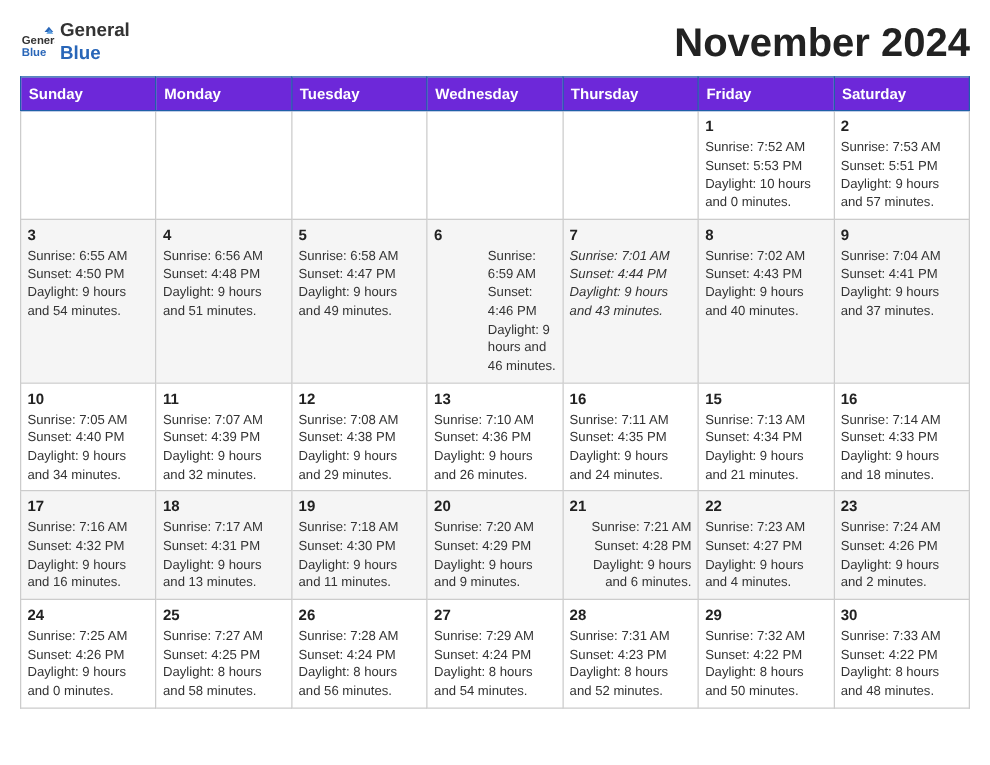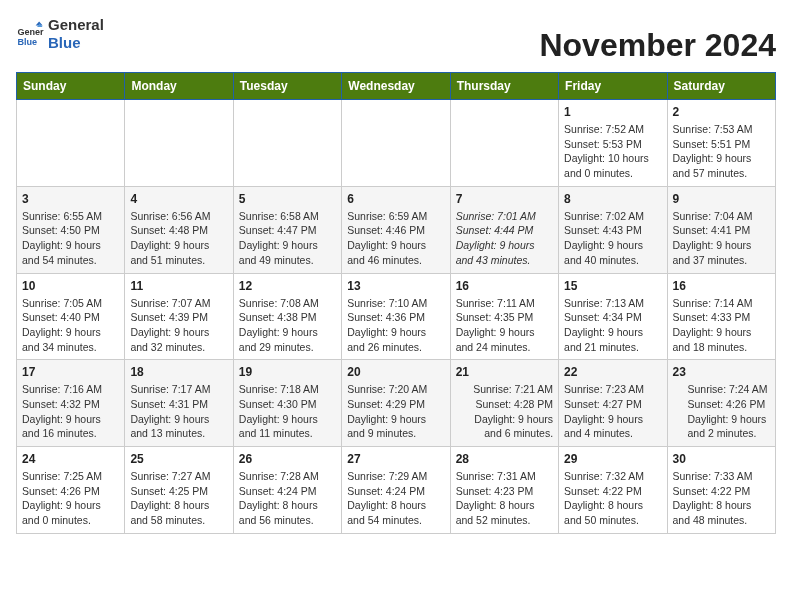--- a/index.html
+++ b/index.html
@@ -20,39 +20,38 @@
       display: flex;
       align-items: center;
       gap: 4px;
     }
     .logo-icon {
       width: 28px;
       height: 28px;
     }
     .title-area {
       text-align: right;
-      margin-top: 11px;
     }
     .month-title {
       font-size: 32px;
       font-weight: bold;
       color: #222;
     }
     .location {
       font-size: 15px;
       color: #444;
       margin-top: 2px;
     }
     .calendar {
       width: 100%;
       border-collapse: collapse;
       font-size: 11px;
     }
     .calendar th {
-      background: #4d7c0f;
+      background: #6d28d9;
       color: #fff;
       text-align: left;
       padding: 6px 6px;
       font-size: 12px;
       font-weight: bold;
       border: 1px solid #2060a8;
     }
     .calendar td {
       border: 1px solid #ccc;
       vertical-align: top;
@@ -148,21 +147,21 @@
 Daylight: 9 hours and 51 minutes.</div>
         </td>
         <td>
           <div class="day-number">5</div>
           <div class="day-info" style="white-space: pre-line;">Sunrise: 6:58 AM
 Sunset: 4:47 PM
 Daylight: 9 hours and 49 minutes.</div>
         </td>
         <td>
           <div class="day-number">6</div>
-          <div class="day-info" style="white-space: pre-line;">Sunrise: 6:59 AM
+          <div class="day-info" style="white-space: pre-line; margin-left: 43px;">Sunrise: 6:59 AM
 Sunset: 4:46 PM
 Daylight: 9 hours and 46 minutes.</div>
         </td>
         <td>
           <div class="day-number">7</div>
           <div class="day-info" style="white-space: pre-line; font-style: italic;">Sunrise: 7:01 AM
 Sunset: 4:44 PM
 Daylight: 9 hours and 43 minutes.</div>
         </td>
         <td>
@@ -254,21 +253,21 @@
 Daylight: 9 hours and 6 minutes.</div>
         </td>
         <td>
           <div class="day-number">22</div>
           <div class="day-info" style="white-space: pre-line;">Sunrise: 7:23 AM
 Sunset: 4:27 PM
 Daylight: 9 hours and 4 minutes.</div>
         </td>
         <td>
           <div class="day-number">23</div>
-          <div class="day-info" style="white-space: pre-line; margin-left: 15px;">Sunrise: 7:24 AM
+          <div class="day-info" style="white-space: pre-line;">Sunrise: 7:24 AM
 Sunset: 4:26 PM
 Daylight: 9 hours and 2 minutes.</div>
         </td>
       </tr>
       <tr class="row-odd">
         <td>
           <div class="day-number">24</div>
           <div class="day-info" style="white-space: pre-line;">Sunrise: 7:25 AM
 Sunset: 4:26 PM
 Daylight: 9 hours and 0 minutes.</div>

